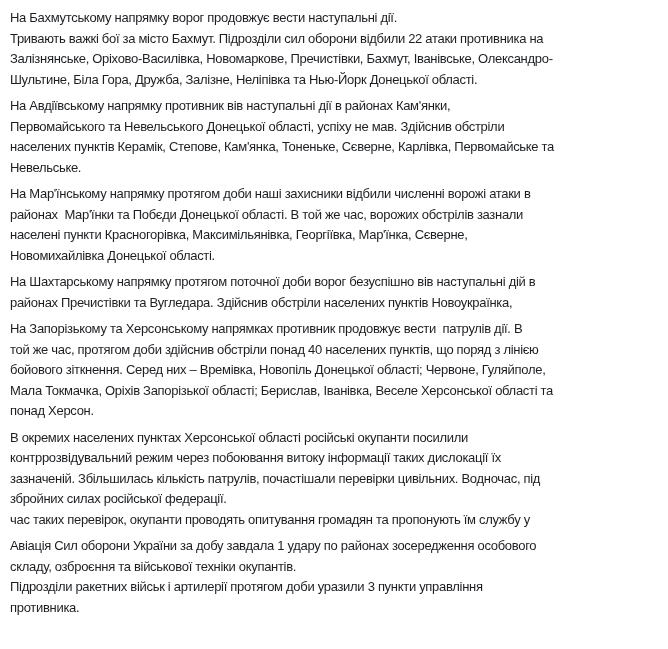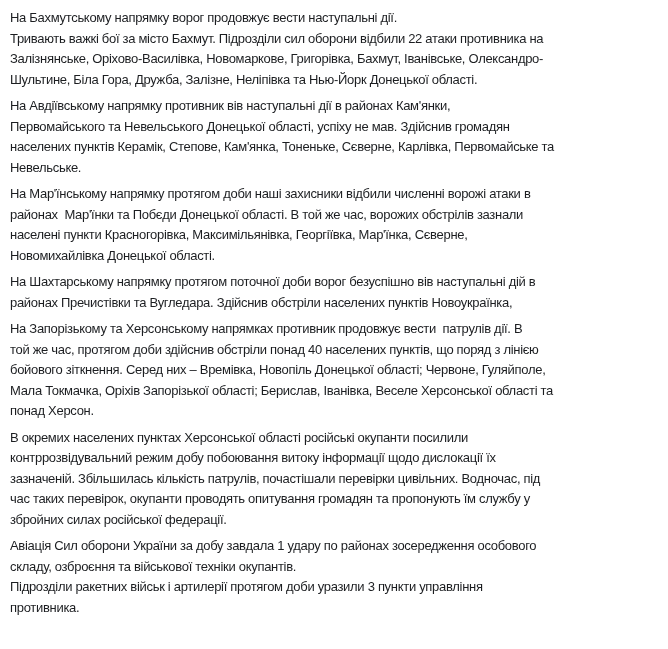--- a/index.html
+++ b/index.html
@@ -29,27 +29,27 @@
   }
 </style>
 </head>
 <body>
 
 <div class="report">
 
   <div class="block">
     <div class="line">На Бахмутському напрямку ворог продовжує вести наступальні дії.</div>
     <div class="line">Тривають важкі бої за місто Бахмут. Підрозділи сил оборони відбили 22 атаки противника на</div>
-    <div class="line">Залізнянське, Оріхово-Василівка, Новомаркове, Григорівка, Бахмут, Іванівське, Олександро-</div>
+    <div class="line">Залізнянське, Оріхово-Василівка, Новомаркове, Пречистівки, Бахмут, Іванівське, Олександро-</div>
     <div class="line">Шультине, Біла Гора, Дружба, Залізне, Неліпівка та Нью-Йорк Донецької області.</div>
   </div>
 
   <div class="block">
     <div class="line">На Авдіївському напрямку противник вів наступальні дії в районах Кам'янки,</div>
-    <div class="line">Первомайського та Невельського Донецької області, успіху не мав. Здійснив громадян</div>
+    <div class="line">Первомайського та Невельського Донецької області, успіху не мав. Здійснив обстріли</div>
     <div class="line">населених пунктів Керамік, Степове, Кам'янка, Тоненьке, Сєверне, Карлівка, Первомайське та</div>
     <div class="line">Невельське.</div>
   </div>
 
   <div class="block">
     <div class="line">На Мар'їнському напрямку протягом доби наші захисники відбили численні ворожі атаки в</div>
     <div class="line">районах  Мар'їнки та Побєди Донецької області. В той же час, ворожих обстрілів зазнали</div>
     <div class="line">населені пункти Красногорівка, Максимільянівка, Георгіївка, Мар'їнка, Сєверне,</div>
     <div class="line">Новомихайлівка Донецької області.</div>
   </div>
@@ -62,24 +62,24 @@
   <div class="block">
     <div class="line">На Запорізькому та Херсонському напрямках противник продовжує вести  патрулів дії. В</div>
     <div class="line">той же час, протягом доби здійснив обстріли понад 40 населених пунктів, що поряд з лінією</div>
     <div class="line">бойового зіткнення. Серед них – Времівка, Новопіль Донецької області; Червоне, Гуляйполе,</div>
     <div class="line">Мала Токмачка, Оріхів Запорізької області; Берислав, Іванівка, Веселе Херсонської області та</div>
     <div class="line">понад Херсон.</div>
   </div>
 
   <div class="block">
     <div class="line">В окремих населених пунктах Херсонської області російські окупанти посилили</div>
-    <div class="line">контррозвідувальний режим добу побоювання витоку інформації щодо дислокації їх</div>
+    <div class="line">контррозвідувальний режим через побоювання витоку інформації таких дислокації їх</div>
     <div class="line">зазначеній. Збільшилась кількість патрулів, почастішали перевірки цивільних. Водночас, під</div>
+    <div class="line">збройних силах російської федерації.</div>
     <div class="line">час таких перевірок, окупанти проводять опитування громадян та пропонують їм службу у</div>
-    <div class="line">збройних силах російської федерації.</div>
   </div>
 
   <div class="block">
     <div class="line">Авіація Сил оборони України за добу завдала 1 удару по районах зосередження особового</div>
     <div class="line">складу, озброєння та військової техніки окупантів.</div>
     <div class="line">Підрозділи ракетних військ і артилерії протягом доби уразили 3 пункти управління</div>
     <div class="line">противника.</div>
   </div>
 
 </div>

